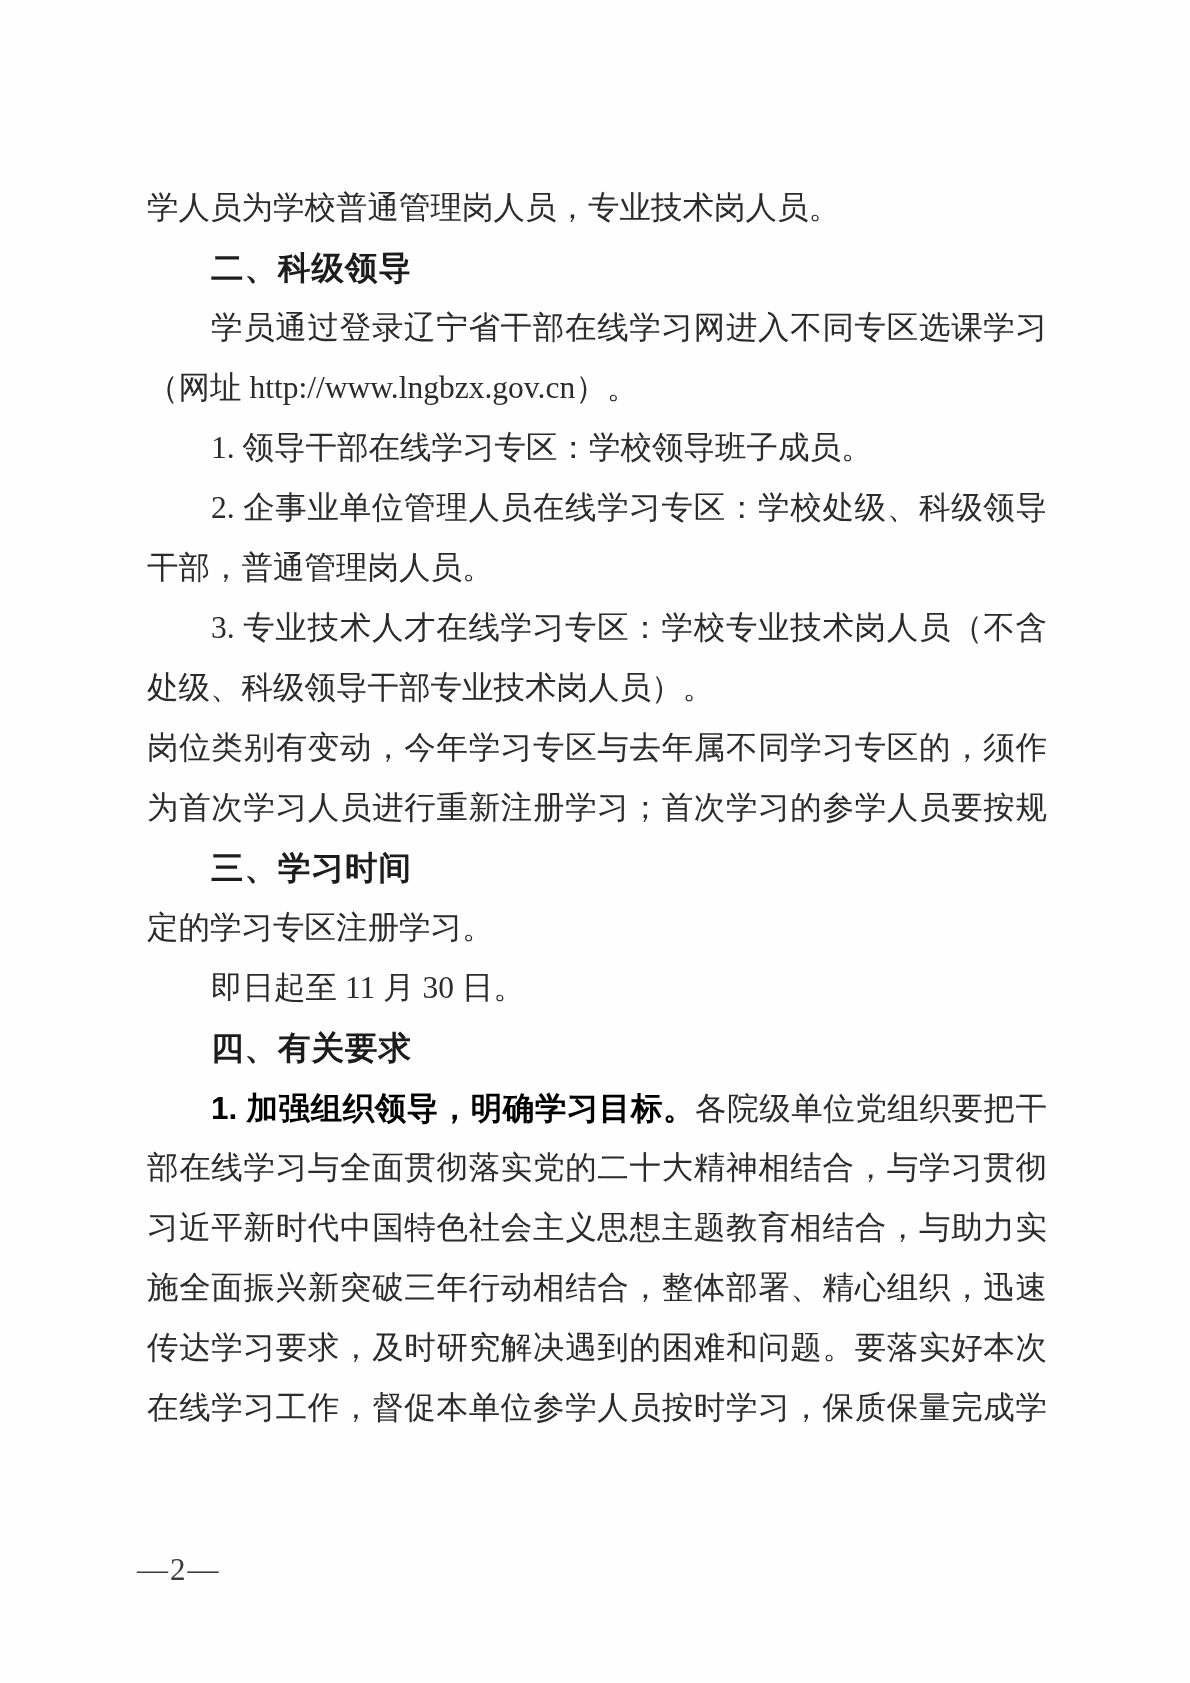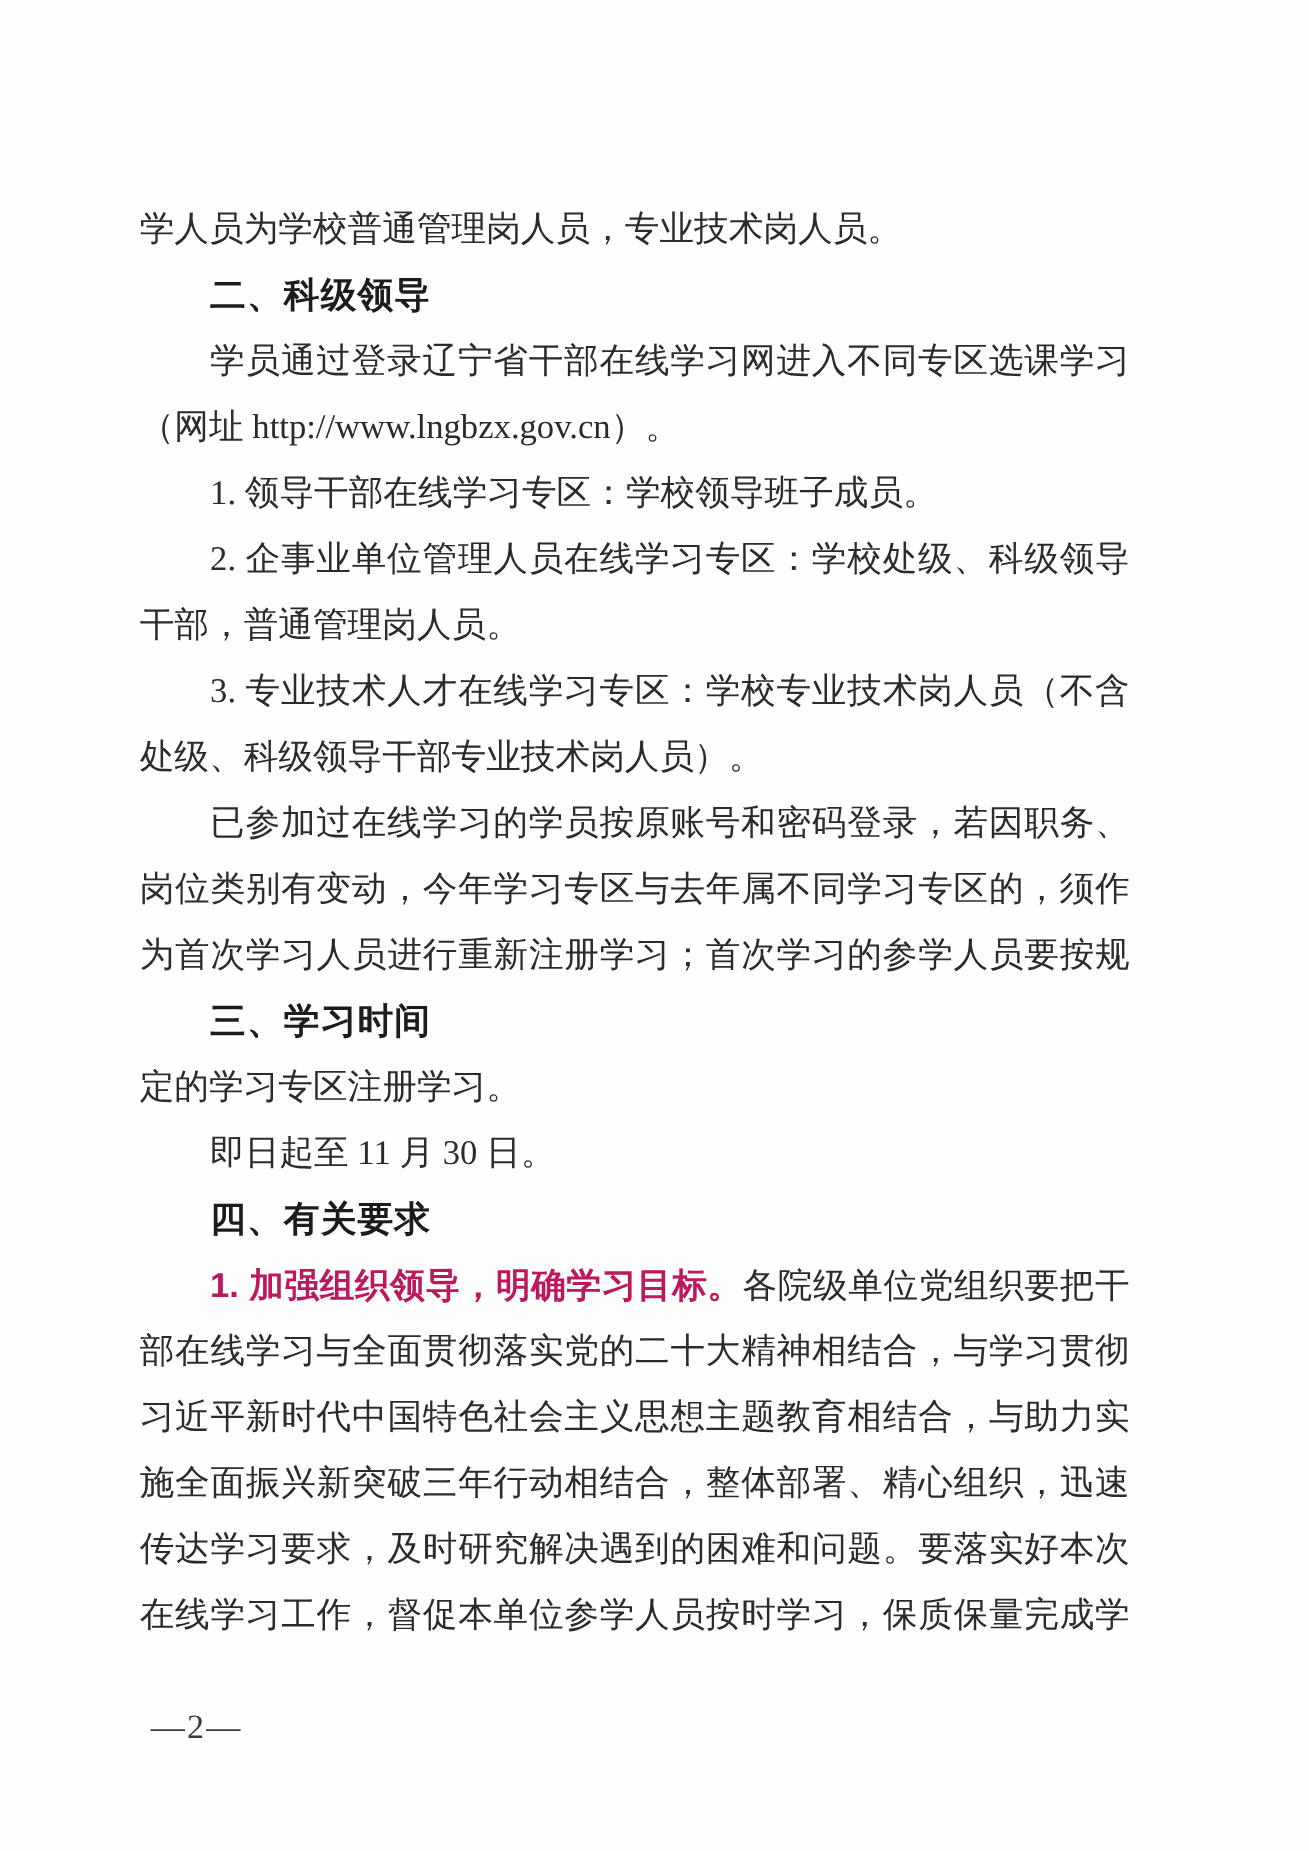--- a/index.html
+++ b/index.html
@@ -10,21 +10,21 @@
   .page {
     position: relative;
     width: 1190px;
     height: 1683px;
     background: #fefefe;
     overflow: hidden;
     font-family: "Liberation Serif", serif;
   }
   .content {
     position: absolute;
-    left: 127px;
+    left: 147px;
     top: 178px;
     width: 900px;
   }
   .line {
     height: 60px;
     line-height: 60px;
     font-size: 31.5px;
     color: #2b2b2b;
     white-space: nowrap;
     font-family: "Liberation Serif", serif;
@@ -44,21 +44,21 @@
   .line.heading {
     font-family: "Liberation Sans", sans-serif;
     font-weight: 700;
     color: #1c1c1c;
     font-size: 32.5px;
     letter-spacing: 1px;
   }
   .bold-lead {
     font-family: "Liberation Sans", sans-serif;
     font-weight: 700;
-    color: #be185d;
+    color: #000000;
   }
   .page-number {
     position: absolute;
     left: 137px;
     top: 1548px;
     height: 44px;
     line-height: 44px;
     font-size: 31px;
     color: #3a3a3a;
     letter-spacing: 2px;
@@ -72,21 +72,20 @@
   <div class="content">
     <div class="line">学人员为学校普通管理岗人员，专业技术岗人员。</div>
     <div class="line indent heading">二、科级领导</div>
     <div class="line indent fill">学员通过登录辽宁省干部在线学习网进入不同专区选课学习</div>
     <div class="line">（网址 http://www.lngbzx.gov.cn）。</div>
     <div class="line indent">1. 领导干部在线学习专区：学校领导班子成员。</div>
     <div class="line indent fill">2. 企事业单位管理人员在线学习专区：学校处级、科级领导</div>
     <div class="line">干部，普通管理岗人员。</div>
     <div class="line indent fill">3. 专业技术人才在线学习专区：学校专业技术岗人员（不含</div>
     <div class="line">处级、科级领导干部专业技术岗人员）。</div>
-    <div class="line indent fill">已参加过在线学习的学员按原账号和密码登录，若因职务、</div>
     <div class="line fill">岗位类别有变动，今年学习专区与去年属不同学习专区的，须作</div>
     <div class="line fill">为首次学习人员进行重新注册学习；首次学习的参学人员要按规</div>
     <div class="line indent heading">三、学习时间</div>
     <div class="line">定的学习专区注册学习。</div>
     <div class="line indent">即日起至 11 月 30 日。</div>
     <div class="line indent heading">四、有关要求</div>
     <div class="line indent fill"><span class="bold-lead">1. 加强组织领导，明确学习目标。</span><span>各院级单位党组织要把干</span></div>
     <div class="line fill">部在线学习与全面贯彻落实党的二十大精神相结合，与学习贯彻</div>
     <div class="line fill">习近平新时代中国特色社会主义思想主题教育相结合，与助力实</div>
     <div class="line fill">施全面振兴新突破三年行动相结合，整体部署、精心组织，迅速</div>

